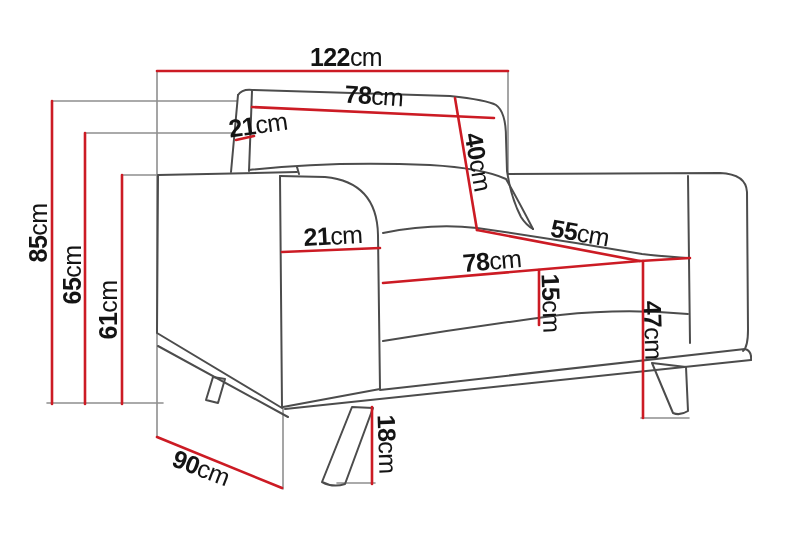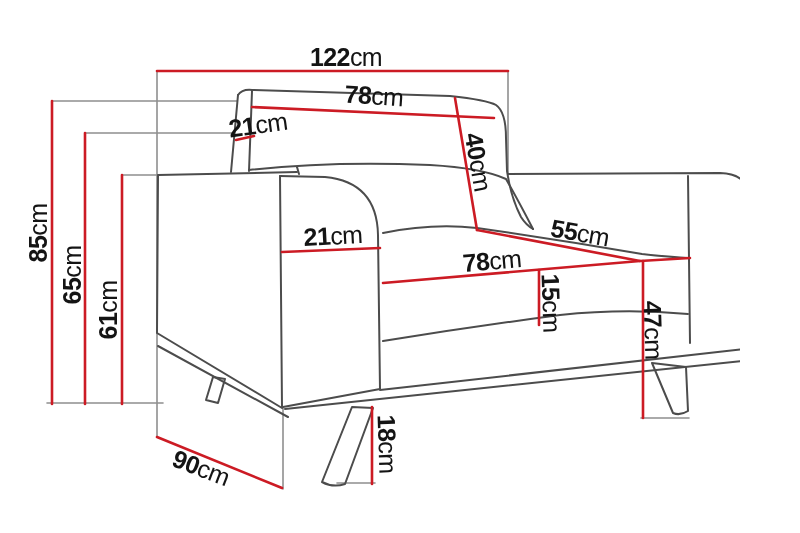--- a/index.html
+++ b/index.html
@@ -2,20 +2,21 @@
 <html><head>
 <meta charset="utf-8">
 <style>
   html,body{margin:0;padding:0;background:#ffffff;}
   #stage{
     position:relative;
     width:740px;height:533px;
     background:#ffffff;
     overflow:hidden;
     font-family:"Liberation Sans", sans-serif;
+    padding-left:12px;
   }
   #drawing{position:absolute;left:0;top:0;}
   .ext{stroke:#8f8f8f;stroke-width:1.6;fill:none;stroke-linecap:round;}
   .furn{stroke:#4c4c4c;stroke-width:2;fill:none;stroke-linecap:round;stroke-linejoin:round;}
   .dim{stroke:#cc1b24;stroke-width:2.6;fill:none;stroke-linecap:round;stroke-linejoin:round;}
   .dim-label{
     position:absolute;
     transform:translate(-50%,-50%) rotate(var(--rot,0deg));
     white-space:nowrap;
     color:#141414;

